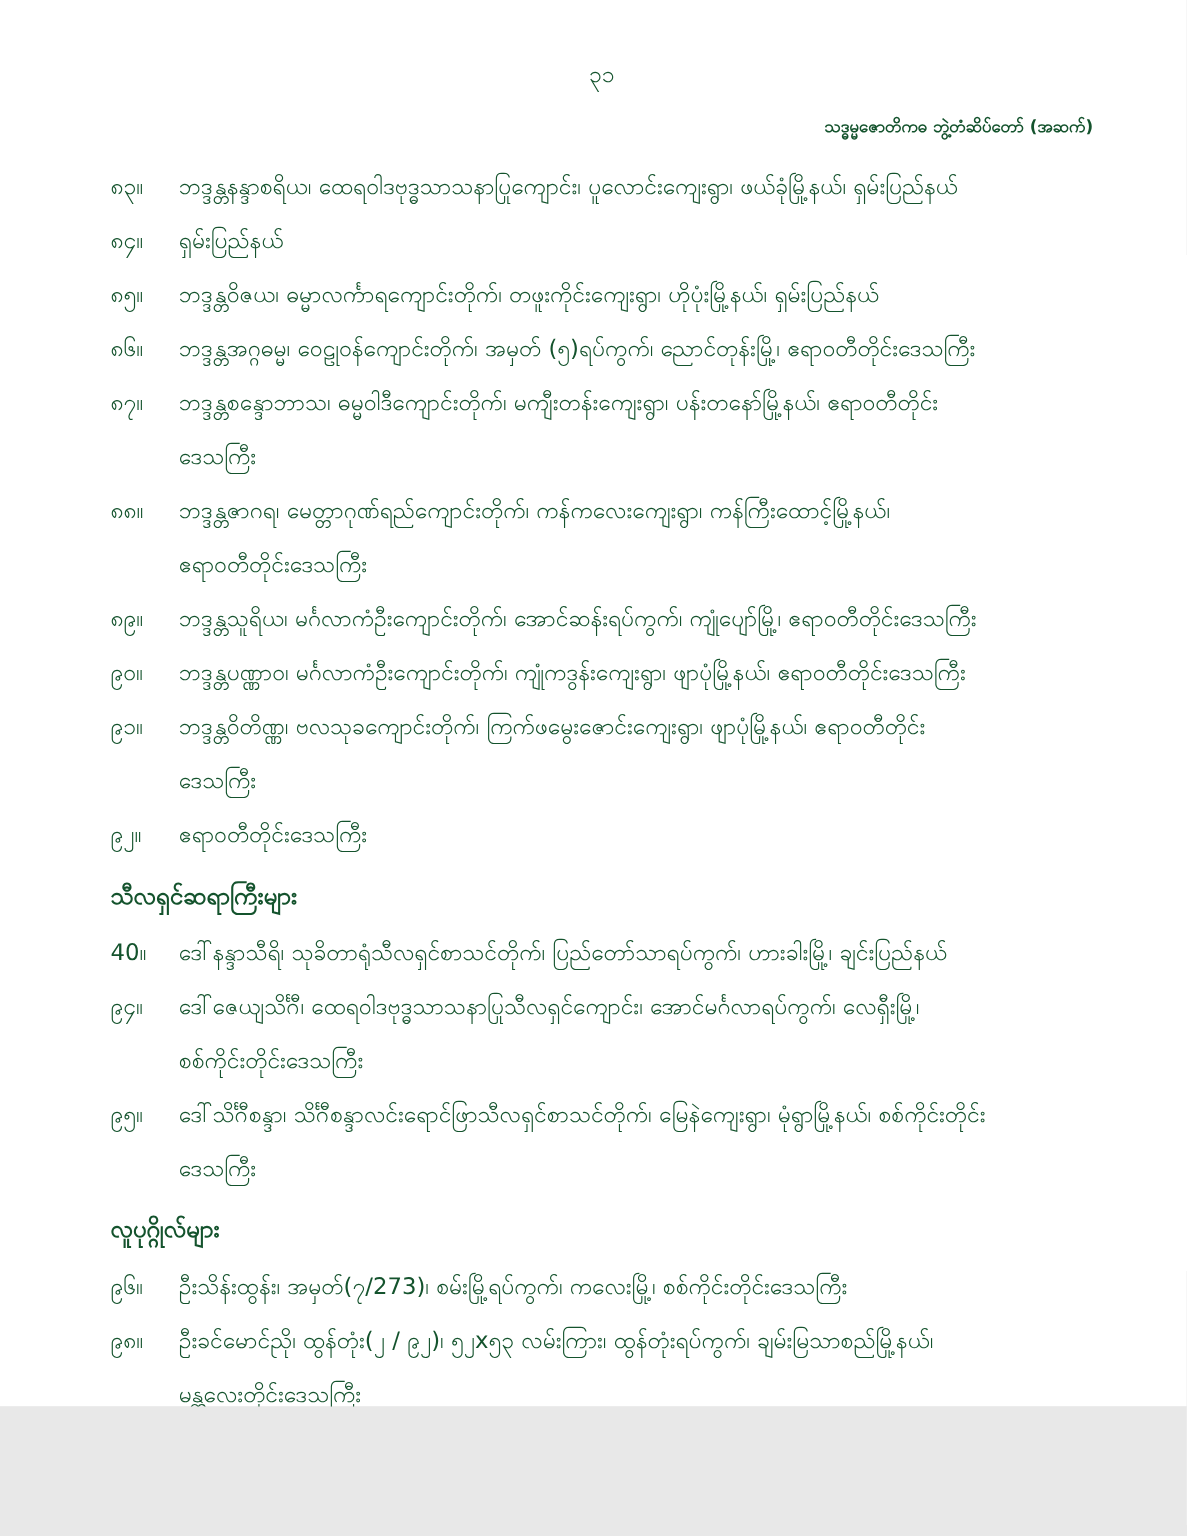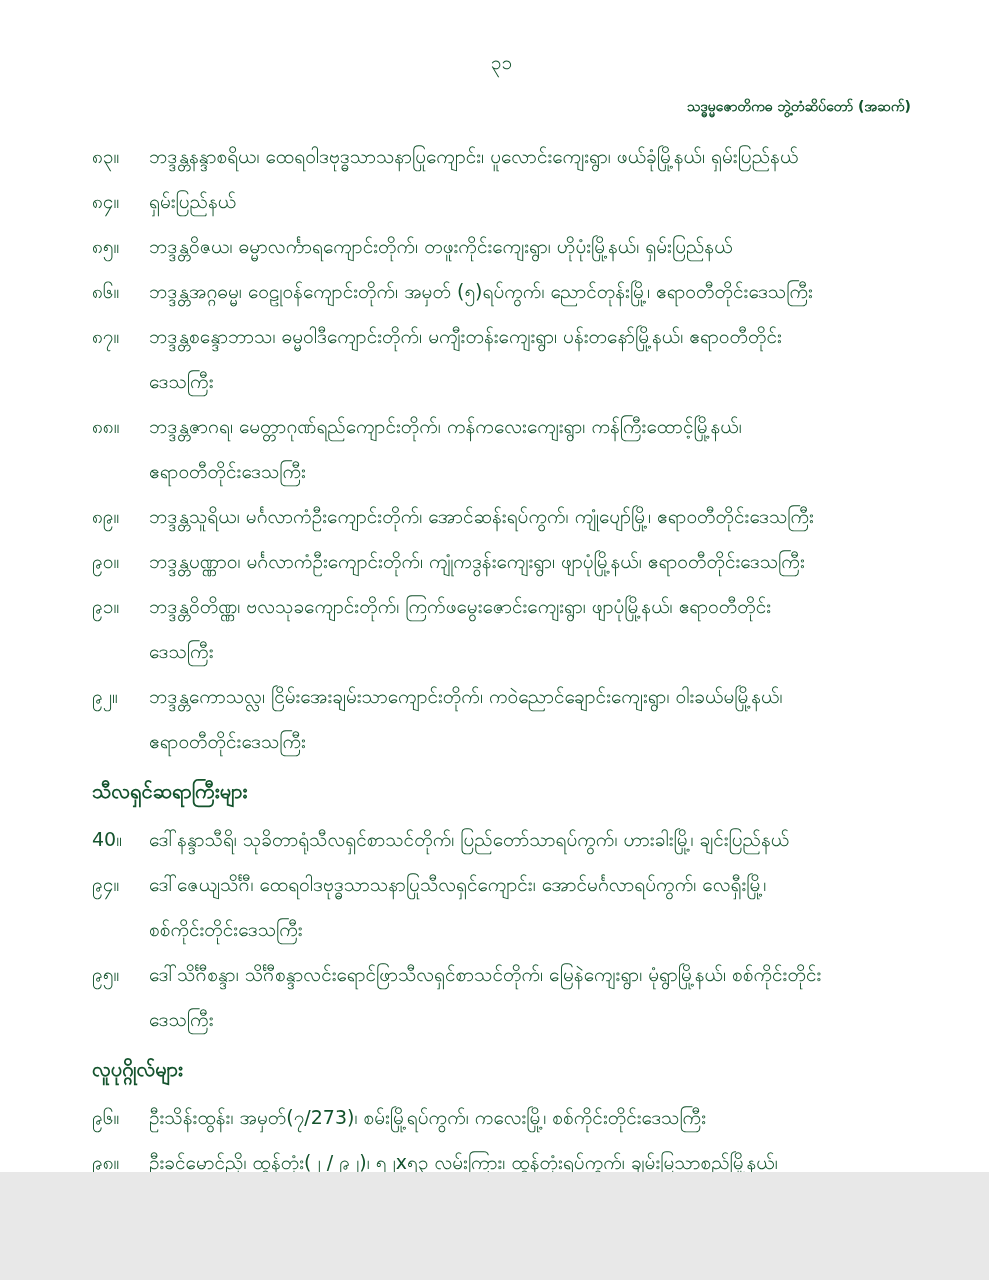--- a/index.html
+++ b/index.html
@@ -110,21 +110,20 @@
   <div class="row">
     <span class="num">၉၁။</span>
     <span class="txt">
         <span class="line">ဘဒ္ဒန္တဝိတိဏ္ဏ၊ ဗလသုခကျောင်းတိုက်၊ ကြက်ဖမွေးဇောင်းကျေးရွာ၊ ဖျာပုံမြို့နယ်၊ ဧရာဝတီတိုင်း</span>
         <span class="line">ဒေသကြီး</span>
       </span>
   </div>
   <div class="row">
     <span class="num">၉၂။</span>
     <span class="txt">
-        <span class="line">ဘဒ္ဒန္တကောသလ္လ၊ ငြိမ်းအေးချမ်းသာကျောင်းတိုက်၊ ကဝဲညောင်ချောင်းကျေးရွာ၊ ဝါးခယ်မမြို့နယ်၊</span>
         <span class="line">ဧရာဝတီတိုင်းဒေသကြီး</span>
       </span>
   </div>
 
   <div class="sec-header">သီလရှင်ဆရာကြီးများ</div>
 
   <div class="row">
     <span class="num">40။</span>
     <span class="txt">
         <span class="line">ဒေါ်နန္ဒာသီရိ၊ သုခိတာရုံသီလရှင်စာသင်တိုက်၊ ပြည်တော်သာရပ်ကွက်၊ ဟားခါးမြို့၊ ချင်းပြည်နယ်</span>

